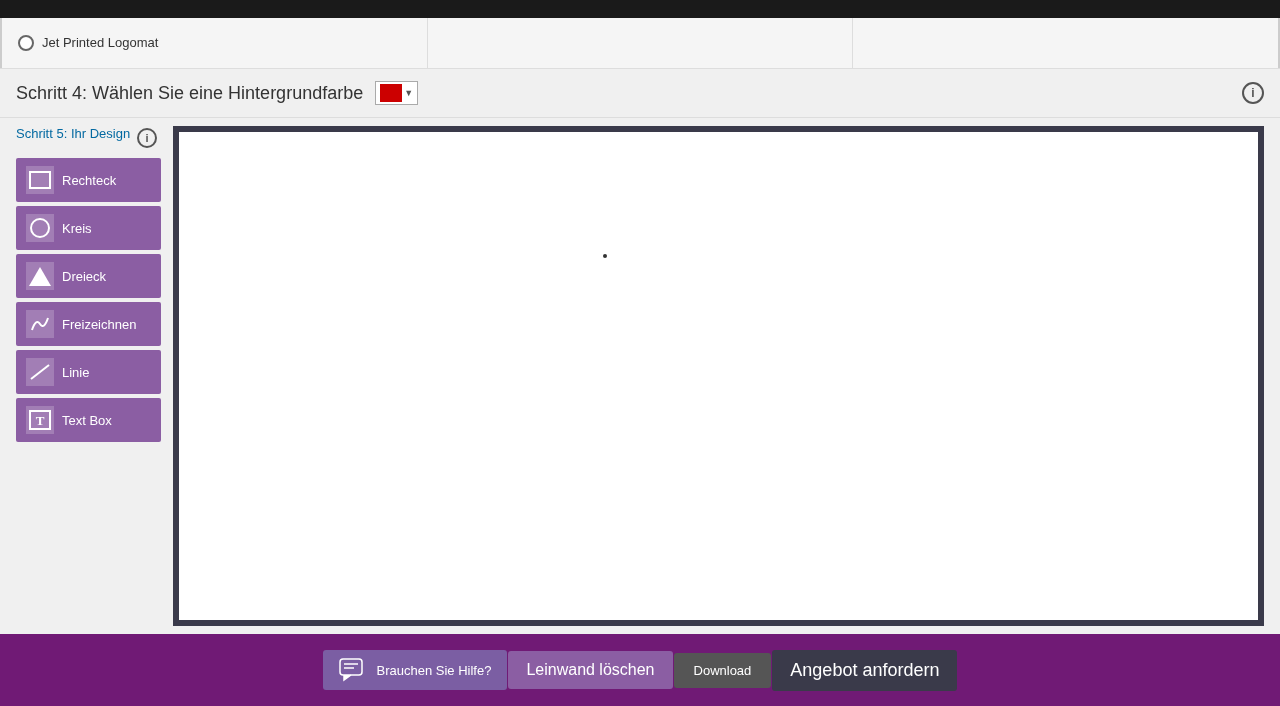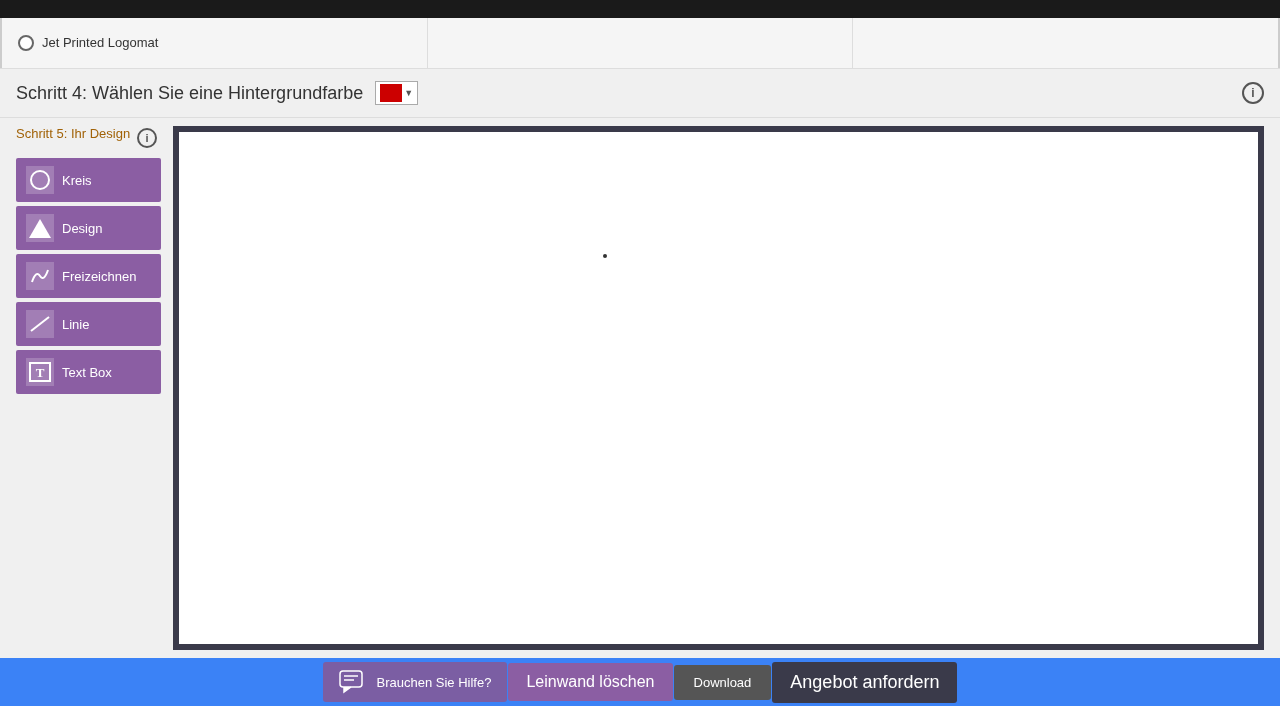--- a/index.html
+++ b/index.html
@@ -139,21 +139,21 @@
     .sidebar-header {
       display: flex;
       align-items: flex-start;
       justify-content: space-between;
       margin-bottom: 10px;
       padding-right: 4px;
     }
 
     .sidebar-title {
       font-size: 13px;
-      color: #a16207;
+      color: #0369a1;
       line-height: 1.3;
     }
 
     .sidebar-info {
       width: 20px;
       height: 20px;
       border: 2px solid #555;
       border-radius: 50%;
       display: flex;
       align-items: center;
@@ -221,28 +221,28 @@
     .cursor-dot {
       position: absolute;
       left: 422px;
       top: 114px;
       width: 8px;
       height: 8px;
       pointer-events: none;
     }
 
     .bottom-toolbar {
-      background: #3b82f6;
+      background: #701a75;
       padding: 10px 16px;
       display: flex;
       align-items: center;
       justify-content: center;
       gap: 1px;
       flex-shrink: 0;
-      height: 48px;
+      height: 72px;
     }
 
     .help-btn {
       display: flex;
       align-items: center;
       gap: 8px;
       background: #7b5ea3;
       color: white;
       border: none;
       padding: 8px 16px;
@@ -329,33 +329,39 @@
   <div class="design-area">
 
     <div class="sidebar">
       <div class="sidebar-header">
         <span class="sidebar-title">Schritt 5: Ihr Design</span>
         <div class="sidebar-info">i</div>
       </div>
 
       <div class="tool-buttons">
 
+        <button class="tool-btn">
+          <div class="tool-icon">
+            <div class="icon-rect"></div>
+          </div>
+          <span>Rechteck</span>
+        </button>
 
         <button class="tool-btn">
           <div class="tool-icon">
             <div class="icon-circle"></div>
           </div>
           <span>Kreis</span>
         </button>
 
         <button class="tool-btn">
           <div class="tool-icon">
             <div class="icon-triangle"></div>
           </div>
-          <span>Design</span>
+          <span>Dreieck</span>
         </button>
 
         <button class="tool-btn">
           <div class="tool-icon">
             <svg width="24" height="24" viewBox="0 0 24 24">
               <path d="M4 18 Q8 6 12 12 Q16 18 20 6" stroke="white" stroke-width="2" fill="none"></path>
             </svg>
           </div>
           <span>Freizeichnen</span>
         </button>

